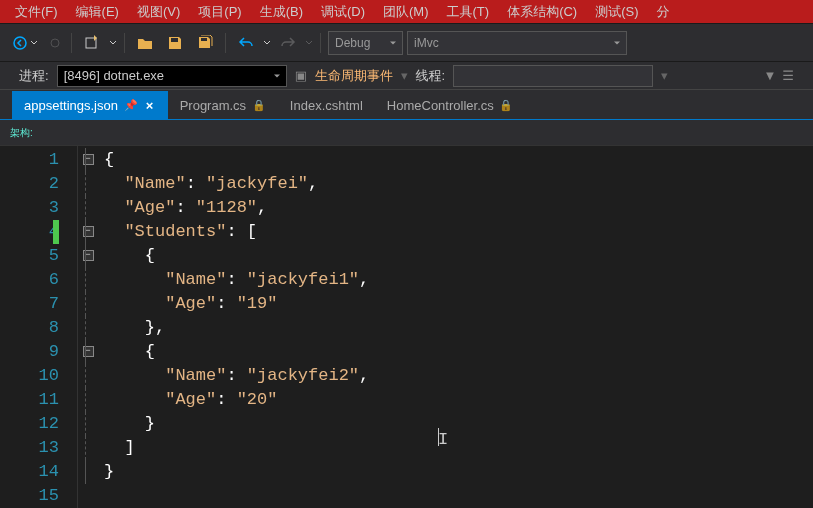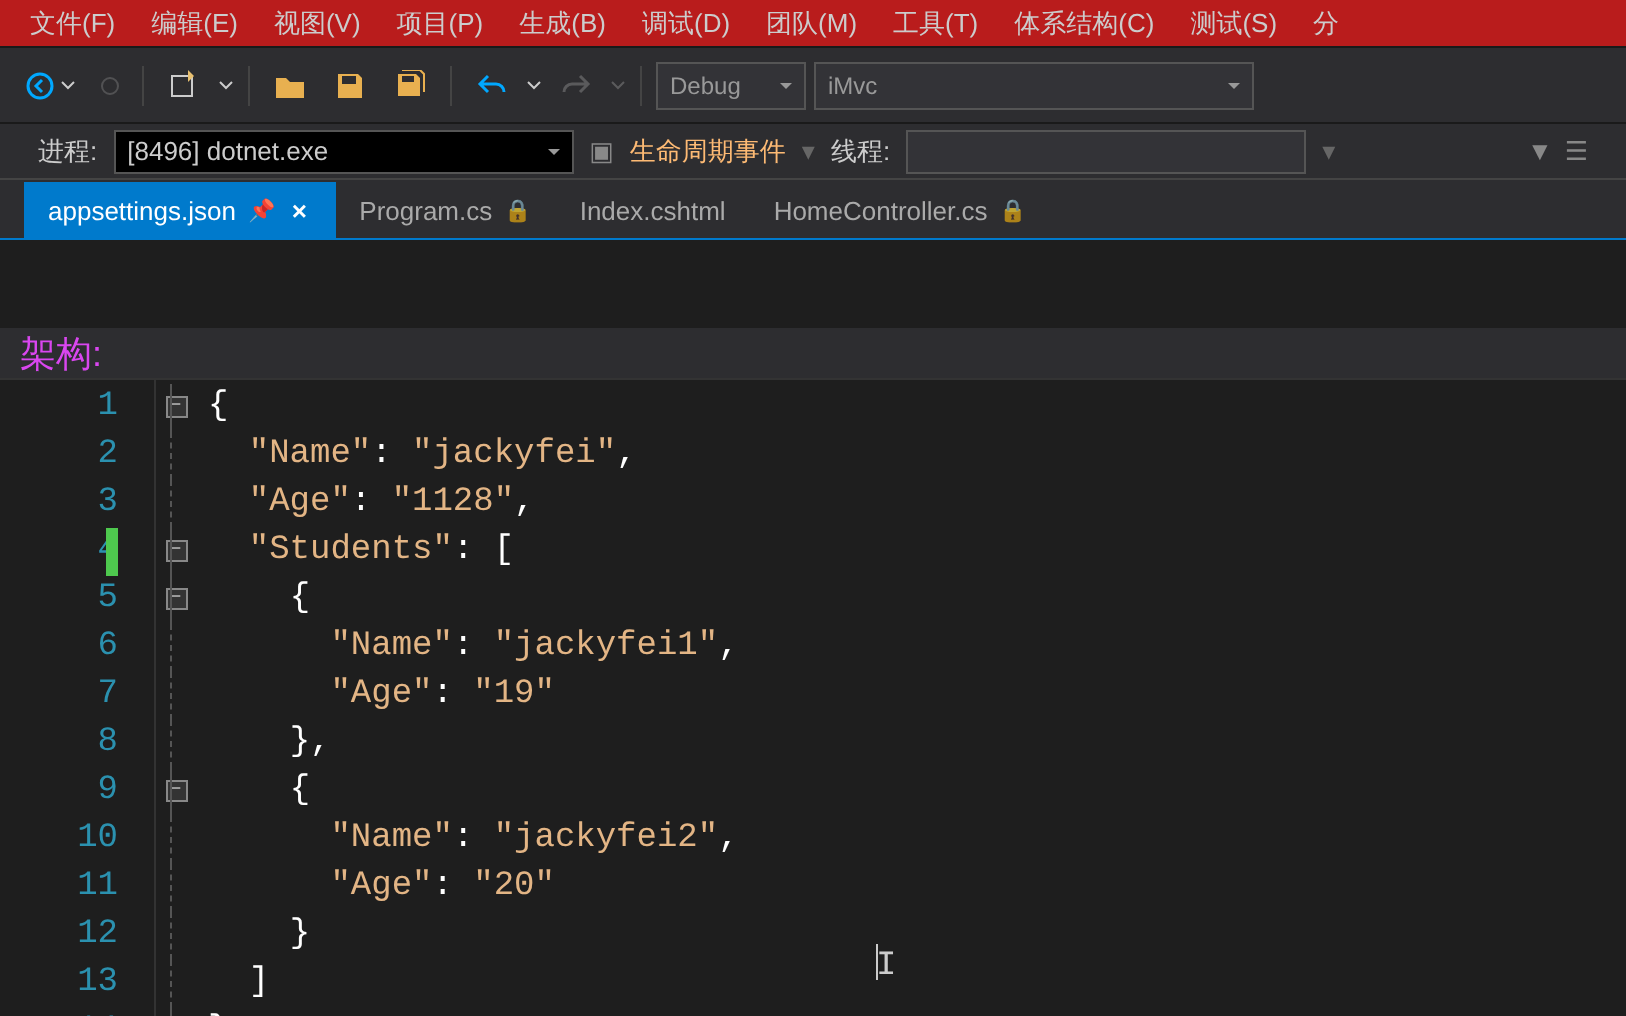--- a/index.html
+++ b/index.html
@@ -154,25 +154,24 @@
     }
     .tab-pin {
       font-size: 11px;
     }
     .schema-bar {
       background: #2d2d30;
       height: 26px;
       display: flex;
       align-items: center;
       padding: 0 10px;
-      color: #d946ef;
-      font-size: 18px;
+      color: #5eead4;
+      font-size: 10px;
       border-bottom: 1px solid #333;
       gap: 8px;
-      margin-top: 44px;
     }
     .editor {
       display: flex;
       background: #1e1e1e;
       height: calc(508px - 24px - 38px - 28px - 30px - 26px);
       font-family: Consolas, "Courier New", monospace;
       font-size: 17px;
     }
     .gutter {
       width: 78px;

